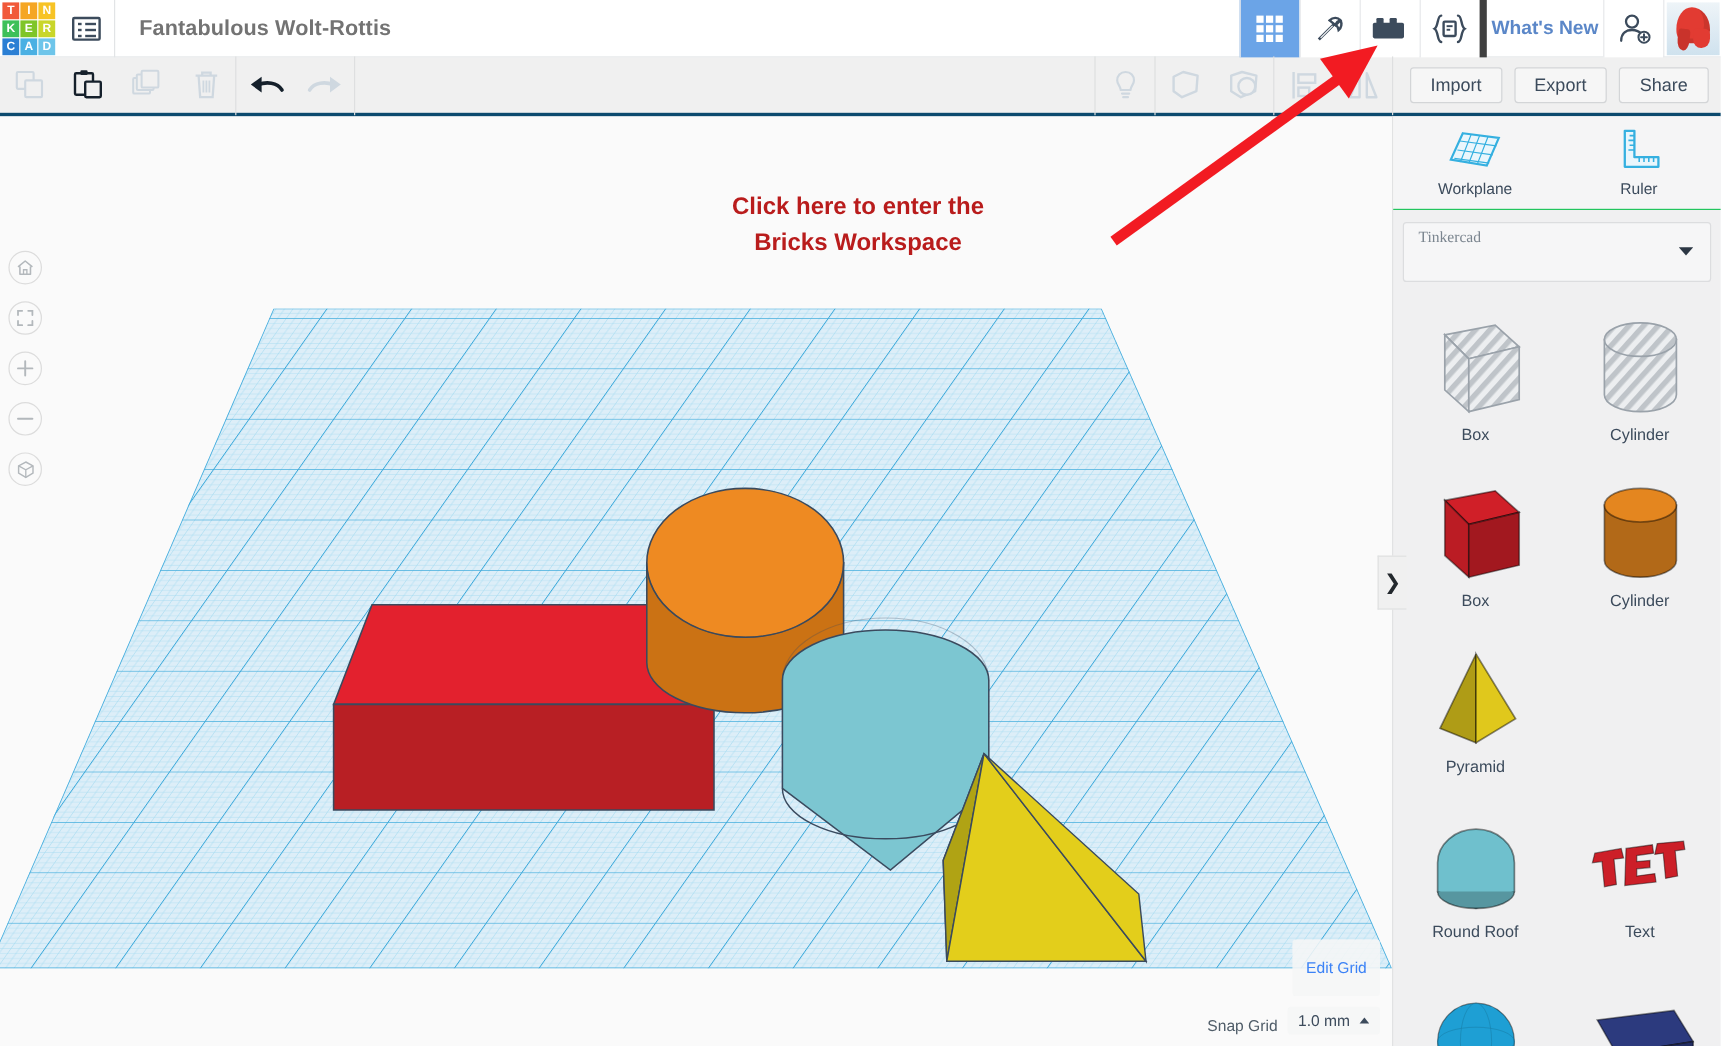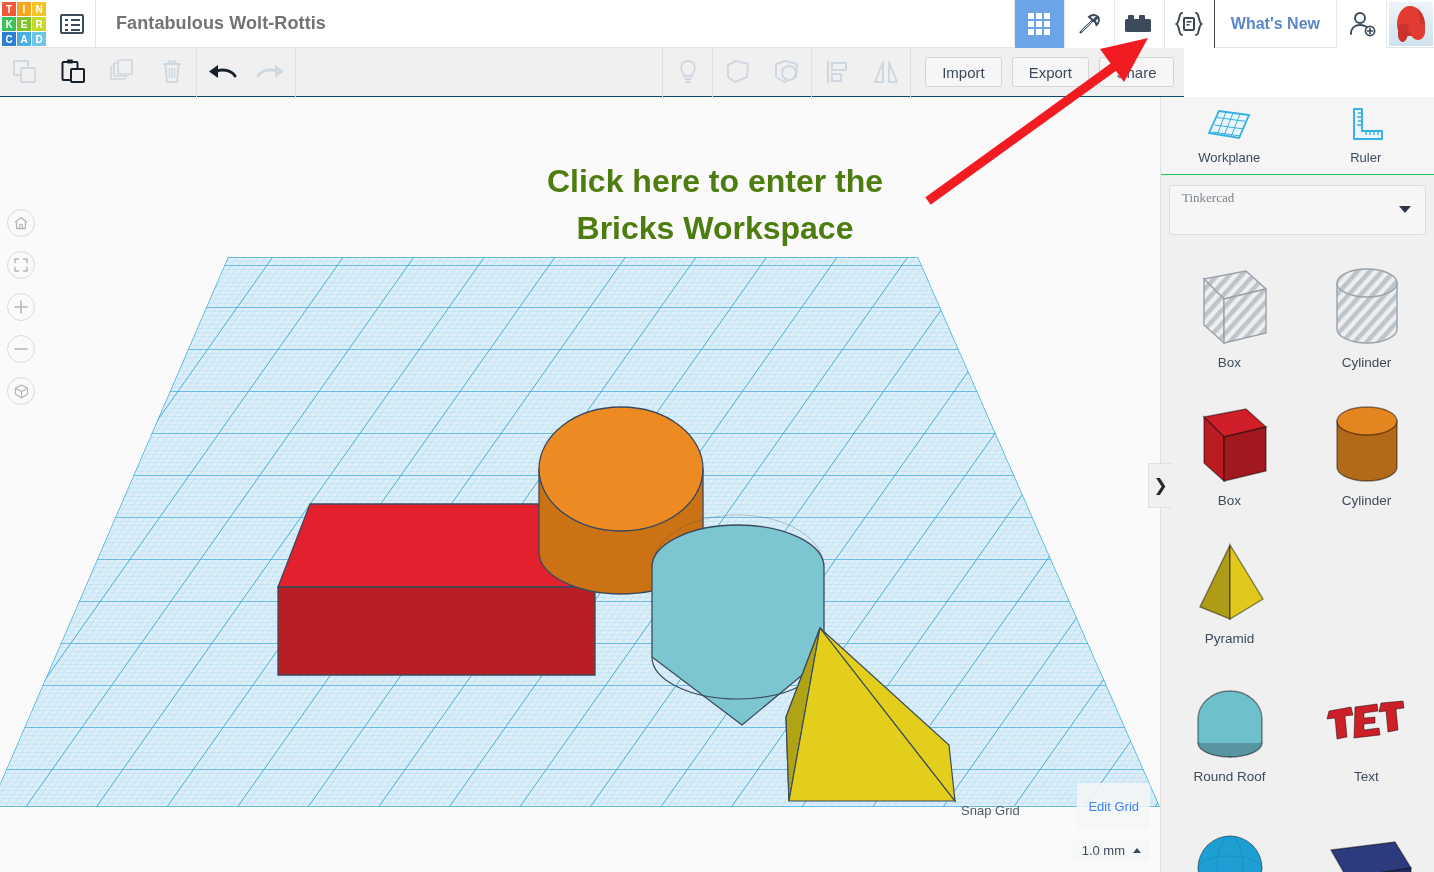--- a/index.html
+++ b/index.html
@@ -42,42 +42,42 @@
 
   .tb-icon {
     width: 50px; height: 48px; display: flex; align-items: center; justify-content: center;
     border-left: 1px solid #e6e8ea; background: #fff;
   }
   .tb-icon.active { background: #6ba4e7; }
   .grid9 { width: 22px; height: 22px; display: grid; grid-template-columns: repeat(3,1fr); grid-template-rows: repeat(3,1fr); gap: 2px; }
   .grid9 b { background: #fff; display: block; }
 
   .whats-new {
-    display: flex; align-items: center; padding: 0 16px; height: 48px;
-    border-left: 1px solid #404040; color: #5b87c8; font-size: 16px; font-weight: bold;
+    display: flex; align-items: center; padding: 0 4px; height: 48px;
+    border-left: 6px solid #404040; color: #5b87c8; font-size: 16px; font-weight: bold;
   }
   .avatar-cell { width: 48px; height: 48px; border-left: 1px solid #e6e8ea; display:flex; align-items:center; justify-content:center; }
   .avatar-img {
     width: 44px; height: 44px; overflow:hidden; position: relative;
     background: linear-gradient(#eef4f8 0%,#dce9f2 60%,#cfe2ee 100%);
   }
   .avatar-img .blob {
     position:absolute; left:8px; top:4px; width:28px; height:30px; background:#e23b32;
     border-radius: 46% 54% 30% 34% / 60% 62% 36% 34%;
     box-shadow: inset -5px -4px 0 rgba(0,0,0,.10);
   }
   .avatar-img .blob2 { position:absolute; left:9px; top:22px; width:10px; height:18px; background:#c9332b;
     border-radius: 20% 22% 46% 50%; transform: rotate(6deg); }
   .avatar-img .blob3 { position:absolute; left:22px; top:22px; width:14px; height:16px; background:#e23b32;
     border-radius: 20% 30% 50% 46%; }
 
   
   .toolbar2 {
-    position: absolute; left: 0; top: 48px; width: 1184px; height: 49px;
-    background: #f0f0f0; border-bottom: 1px solid #0c4a6e; display: flex; align-items: center;
+    position: absolute; left: 0; top: 48px; width: 1434px; height: 49px;
+    background: #f0f0f0; border-bottom: 3px solid #0c4a6e; display: flex; align-items: center;
   }
   .tool-group { display: flex; align-items: center; height: 49px; border-right: 1px solid #dedfe0; }
   .tool-btn { width: 49px; height: 49px; display: flex; align-items: center; justify-content: center; }
   .tool-btn svg { display:block; }
   .tb-spacer { flex: 1; height: 49px; }
   .txt-btn {
     height: 30px; min-width: 75px; padding: 0 16px; margin-right: 10px;
     background: #f6f6f6; border: 1px solid #d3d5d7; border-radius: 3px;
     color: #3c4b5c; font-size: 15px; display: flex; align-items: center; justify-content: center;
   }
@@ -110,31 +110,31 @@
   }
   .vbtn {
     position: absolute; left: 7px; width: 28px; height: 28px; border-radius: 50%;
     border: 1px solid #dcdcdc; background: #fafafa;
     display: flex; align-items: center; justify-content: center;
   }
 
   
   .annotation {
     position: absolute; left: 525px; top: 158px; width: 380px;
-    text-align: center; color: #4d7c0f; font-size: 32px; font-weight: bold; line-height: 1.48;
+    text-align: center; color: #b91c1c; font-size: 20px; font-weight: bold; line-height: 1.48;
   }
   .arrow-svg { position: absolute; left: 0; top: -97px; width: 1434px; height: 872px; pointer-events:none; }
 
   
   .edit-grid {
     position: absolute; right: 10px; bottom: 42px;
     background: rgba(245,246,246,.88); border-radius: 3px;
     padding: 16px 11px; color: #3b82f6; font-size: 13px;
   }
-  .snapgrid-row { position: absolute; right: 10px; bottom: 10px; display: flex; align-items: flex-start; gap: 45px; }
+  .snapgrid-row { position: absolute; right: 10px; bottom: 10px; display: flex; align-items: flex-end; }
   .snapgrid-lbl { color: #4f5c68; font-size: 13px; margin-right: 8px; }
   .snapgrid-sel {
     background: rgba(245,246,246,.88); border-radius: 3px; padding: 4px 9px;
     color: #3c4b5c; font-size: 13px; display: flex; align-items: center; gap: 8px; margin-top: 36px;
   }
   .caret-up { width:0;height:0;border-left:4px solid transparent;border-right:4px solid transparent;border-bottom:5px solid #3c4b5c; }
 
   
   .collapse-handle {
     position: absolute; left: 1148px; top: 463px; width: 24px; height: 45px;

